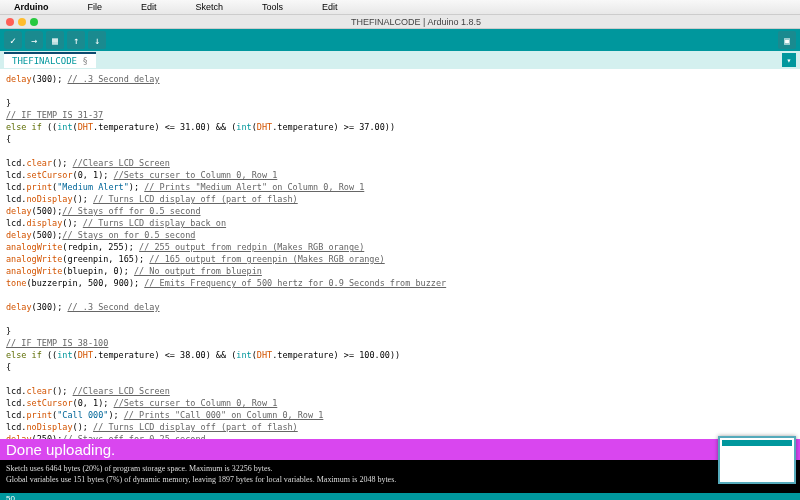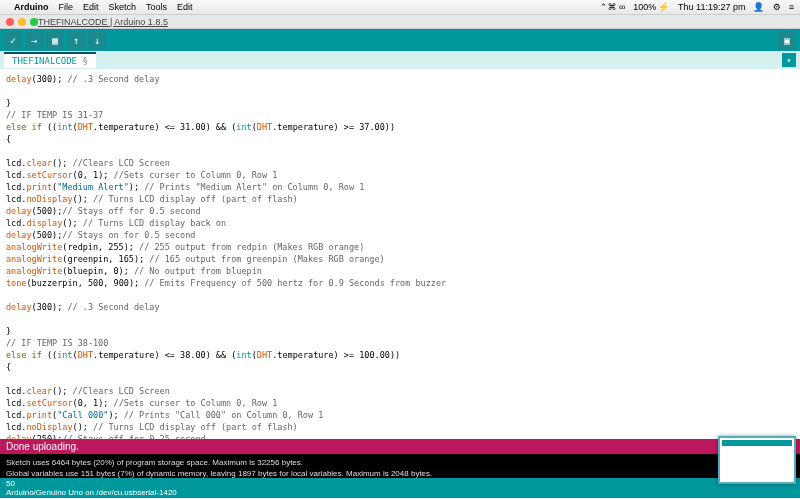--- a/index.html
+++ b/index.html
@@ -1,54 +1,53 @@
 <!DOCTYPE html>
 <html><head>
 <meta charset="utf-8">
 <style>
 * { margin: 0; padding: 0; box-sizing: border-box; }
 body { font-family: Menlo, Monaco, monospace; font-size: 9px; background: #fff; width: 800px; height: 500px; overflow: hidden; position: relative; }
 .menubar { background: linear-gradient(#f8f8f8,#e8e8e8); height: 15px; display: flex; align-items: center; padding: 0 6px; border-bottom: 1px solid #ccc; font-family: -apple-system, sans-serif; font-size: 9px; }
 .menubar .apple { margin-right: 8px; }
 .menubar .app { font-weight: bold; margin-right: 10px; }
-.menubar .item { margin-right: 10px; }
+.menubar .item { margin-right: 10px; margin-left: 29px; }
 .menubar .spacer { flex: 1; }
 .menubar .right { margin-left: 8px; }
 .titlebar { background: #e8e8e8; height: 14px; display: flex; align-items: center; padding: 0 6px; border-bottom: 1px solid #ccc; font-family: -apple-system, sans-serif; font-size: 9px; }
 .traffic { display: flex; gap: 4px; }
 .dot { width: 8px; height: 8px; border-radius: 50%; }
 .dot.r { background: #ff5f56; } .dot.y { background: #ffbd2e; } .dot.g { background: #27c93f; }
-.titlebar .title { flex: 1; text-align: left; color: #444; text-decoration: underline; }
+.titlebar .title { flex: 1; text-align: center; color: #444; }
 .toolbar { background: #00979d; height: 22px; display: flex; align-items: center; padding: 0 4px; gap: 3px; }
 .tbtn { width: 18px; height: 18px; background: #1a8a8f; border-radius: 3px; display: flex; align-items: center; justify-content: center; color: #fff; font-size: 10px; }
 .tbtn.sq { border-radius: 2px; }
 .toolbar .tsp { flex: 1; }
 .tabbar { background: #d4f0ef; height: 18px; display: flex; align-items: center; padding: 0 4px; }
 .tab { background: #fff; padding: 2px 8px; font-size: 9px; color: #00979d; border-top: 2px solid #0c4a6e; }
 .tab .s { color: #888; }
 .tabbar .tsp { flex: 1; }
 .tabbar .dd { width: 14px; height: 14px; background: #00979d; color: #fff; display: flex; align-items: center; justify-content: center; font-size: 8px; }
 .code { background: #fff; padding: 4px 6px; font-family: Monaco, Menlo, monospace; font-size: 8.5px; line-height: 12px; color: #000; white-space: pre; height: 370px; overflow: hidden; }
-.kw { color: #5e6d03; } .fn { color: #d35400; } .ty { color: #00979c; } .str { color: #006699; } .cm { color: #666; } .num { color: #000; }
-.status { background: #be185d; color: #fff; padding: 2px 6px; font-size: 10px; font-family: -apple-system, sans-serif; }
-.console { background: #000; color: #ddd; padding: 3px 6px; font-size: 8px; font-family: Liberation Sans, sans-serif; line-height: 11px; height: 24px; }
+.kw { color: #5e6d03; } .fn { color: #d35400; } .ty { color: #00979c; } .str { color: #006699; } .cm { color: #666; text-decoration: underline; } .num { color: #000; }
+.status { background: #d946ef; color: #fff; padding: 2px 6px; font-size: 15px; font-family: -apple-system, sans-serif; }
+.console { background: #000; color: #ddd; padding: 3px 6px; font-size: 8px; font-family: Liberation Serif, serif; line-height: 11px; height: 33px; }
 .footer { background: #00979d; color: #fff; display: flex; padding: 1px 6px; font-size: 8px; font-family: -apple-system, sans-serif; flex-direction: column; }
 .footer .fsp { flex: 1; }
 .thumb { position: absolute; right: 4px; bottom: 16px; width: 78px; height: 48px; background: #fff; border: 2px solid #5ab; box-shadow: 0 0 4px rgba(0,0,0,.4); }
 .thumb::before { content:''; position:absolute; top:2px; left:2px; right:2px; height:6px; background:#00979d; }
 </style>
 </head>
 <body>
 
 <div class="menubar">
   <span class="apple"></span>
   <span class="app">Arduino</span>
   <span id="menu-items"><span class="item">File</span><span class="item">Edit</span><span class="item">Sketch</span><span class="item">Tools</span><span class="item">Edit</span></span>
   <span class="spacer"></span>
-  <span id="menu-right"><span class="right">⌃⌘ ∞</span><span class="right">100% ⚡</span><span class="right">Thu 11:19:27 pm</span><span class="right">👤</span><span class="right">⚙</span><span class="right">≡</span></span>
 </div>
 
 <div class="titlebar">
   <div class="traffic">
     <div class="dot r"></div>
     <div class="dot y"></div>
     <div class="dot g"></div>
   </div>
   <div class="title">THEFINALCODE | Arduino 1.8.5</div>
 </div>

